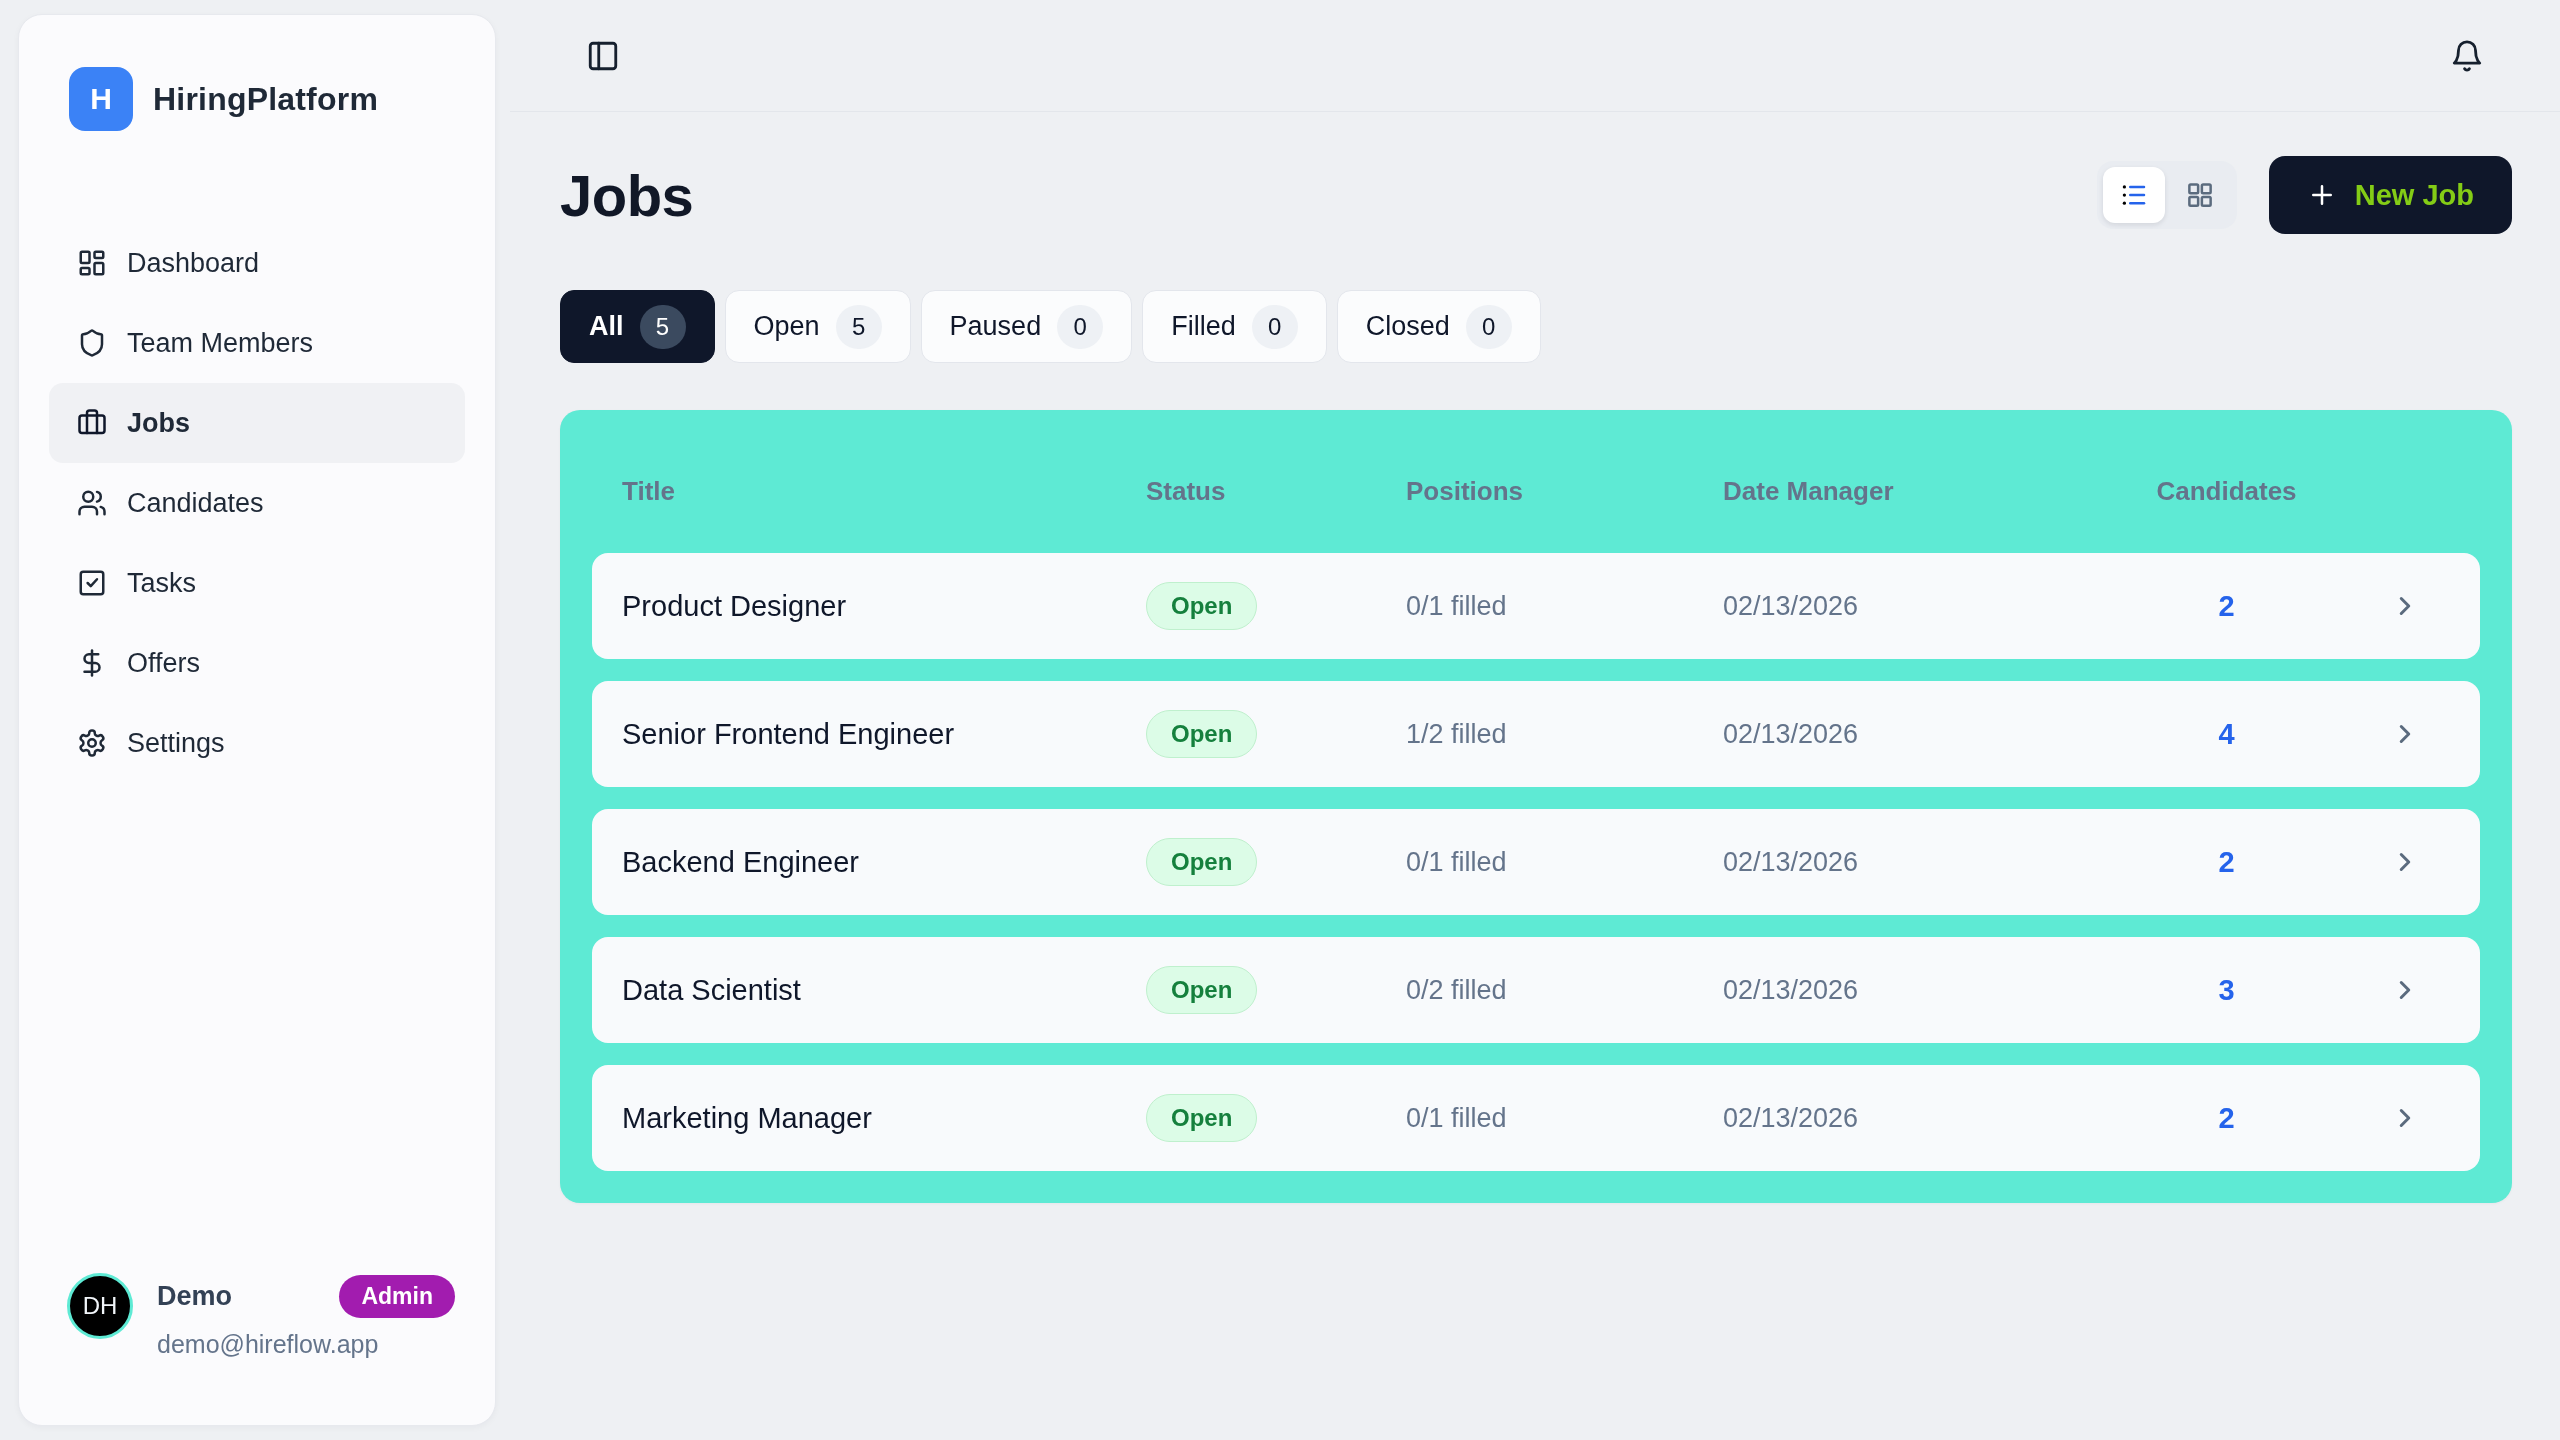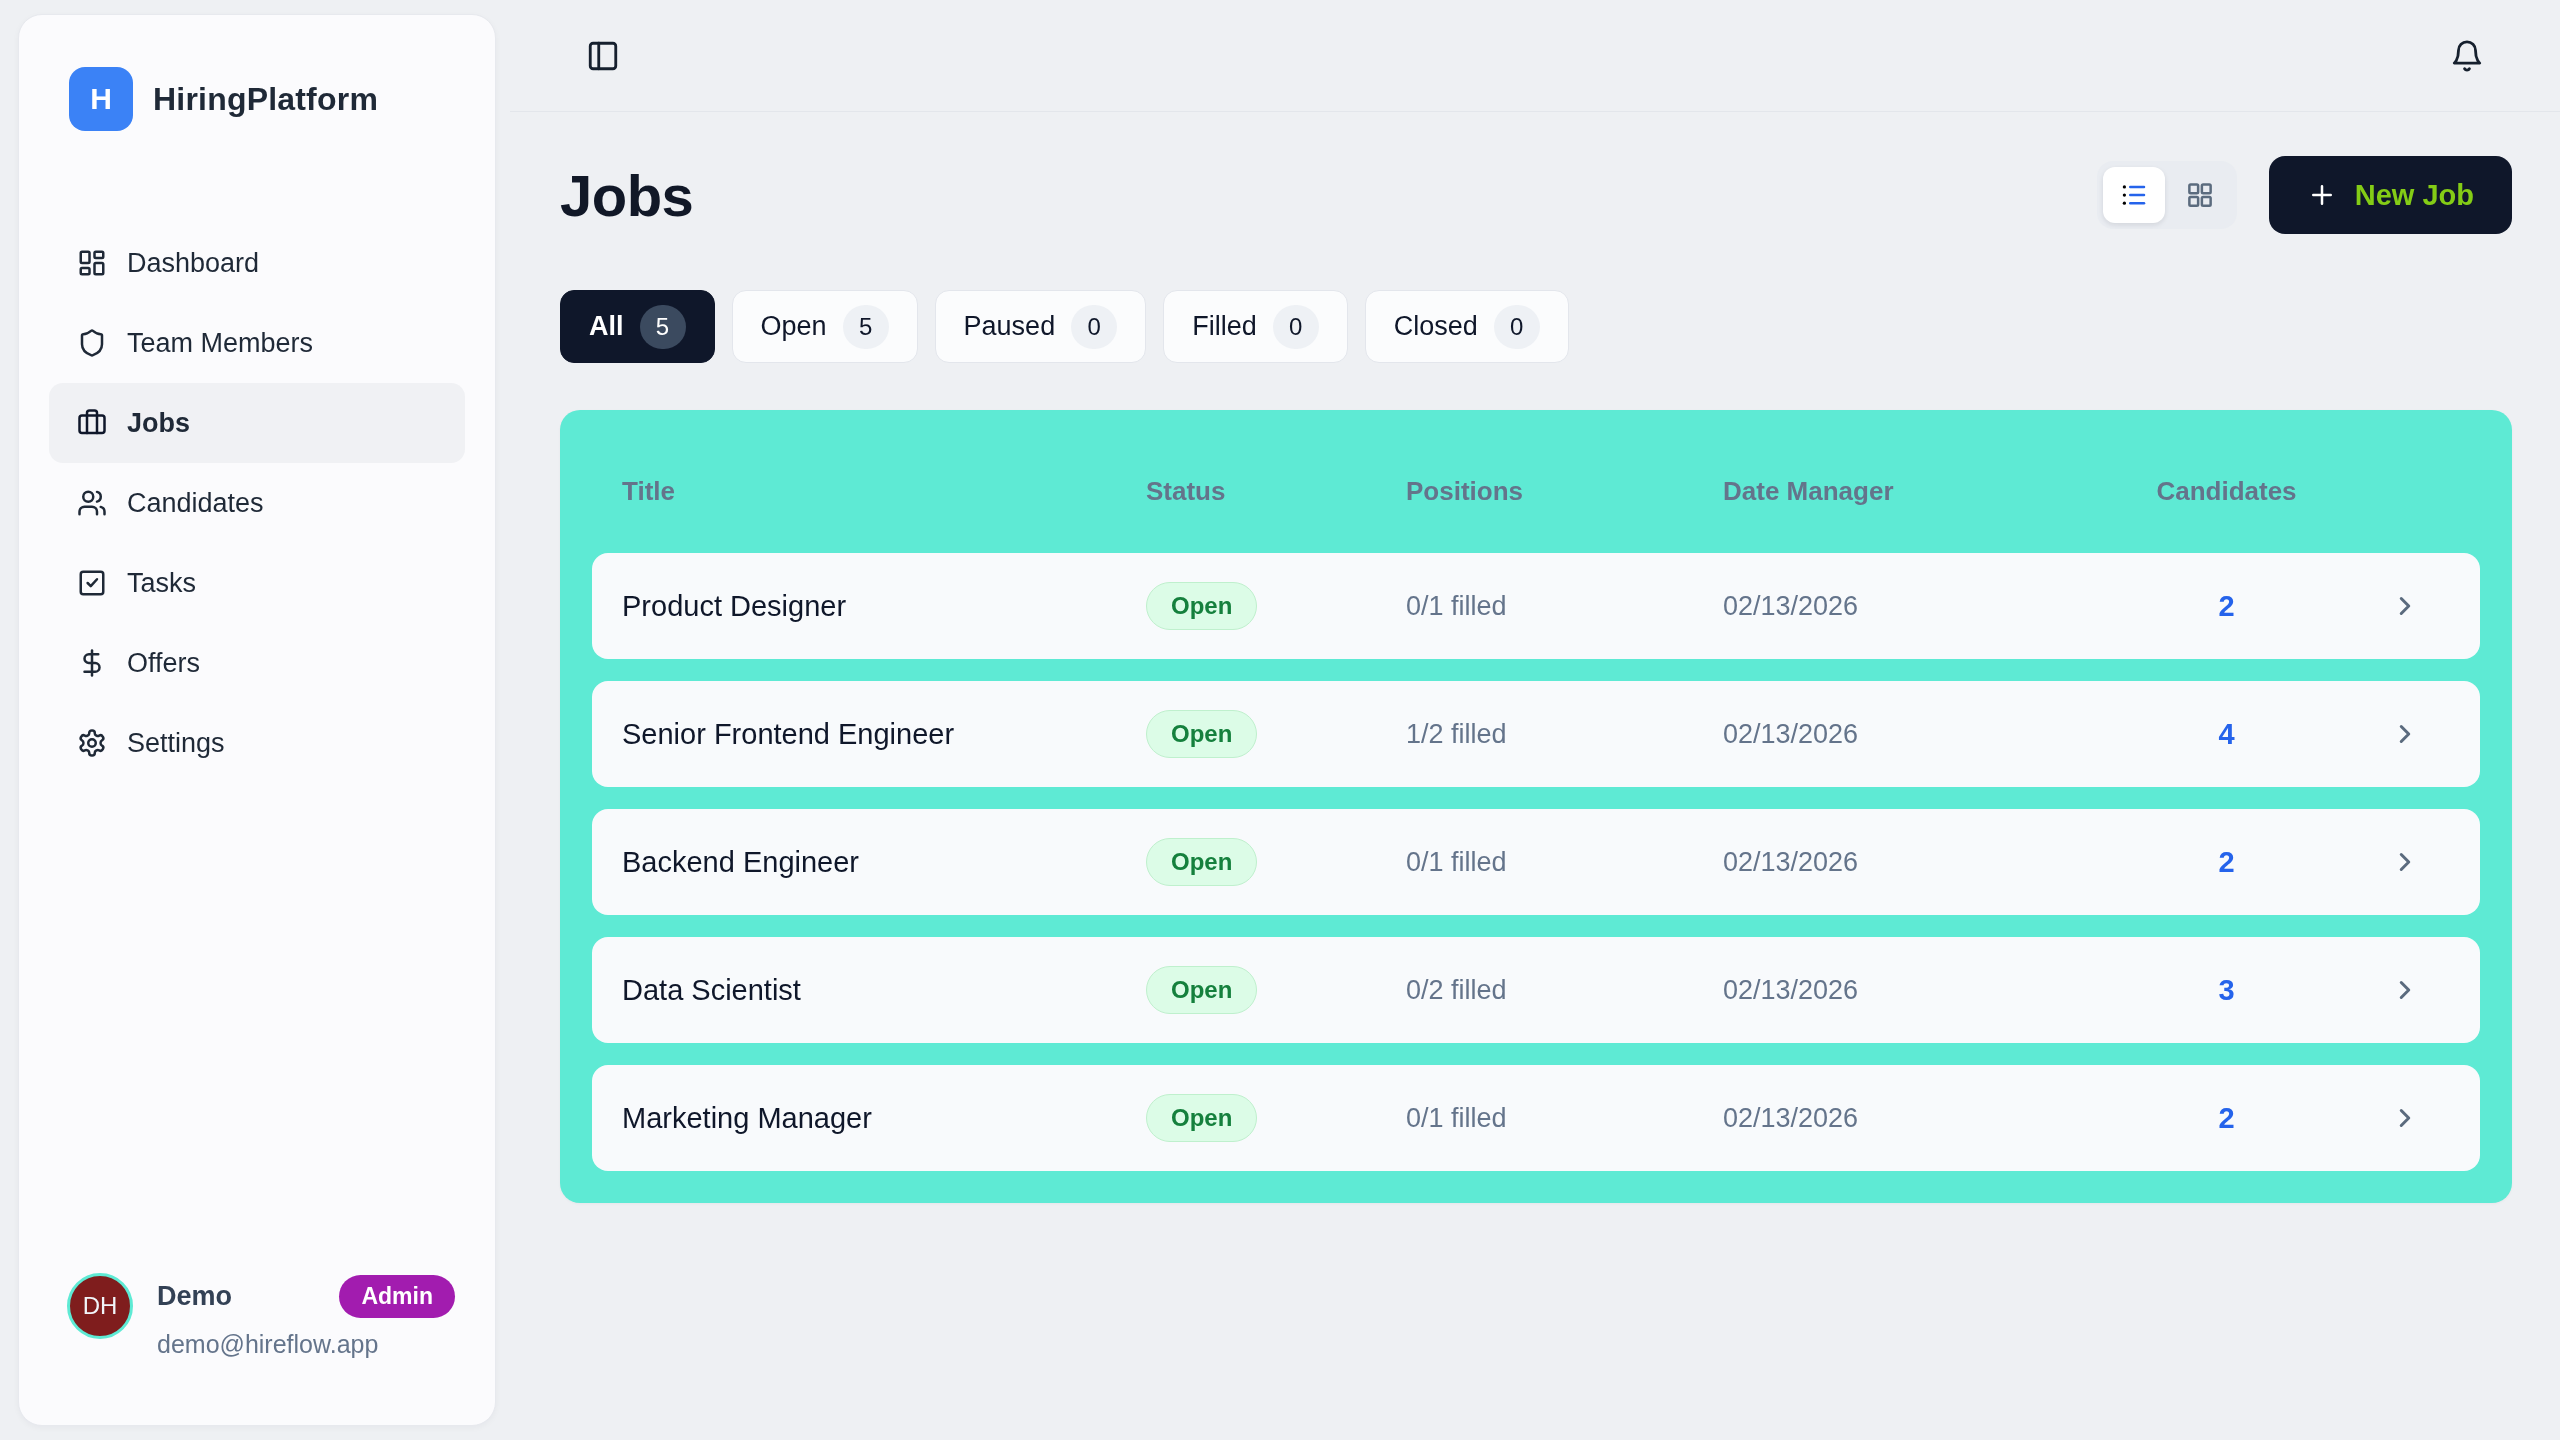--- a/index.html
+++ b/index.html
@@ -39,21 +39,21 @@
   .nav-item svg { width:30px; height:30px; stroke:#1f2937; flex:0 0 auto; }
   .nav-item.active { background:#f0f1f4; font-weight:700; }
   .nav-item.active svg { stroke:#0f172a; }
 
   .user {
     margin-top:auto; padding:0 40px 66px 48px;
     display:flex; align-items:flex-start; gap:24px;
   }
   .avatar {
     width:66px; height:66px; border-radius:50%;
-    background:#7f1d1d; border:3px solid #5eead4;
+    background:#000000; border:3px solid #5eead4;
     display:flex; align-items:center; justify-content:center;
     color:#f1f5f9; font-size:24px; font-weight:400; flex:0 0 auto;
   }
   .user-info { flex:1; min-width:0; padding-top:2px; }
   .user-top { display:flex; align-items:center; justify-content:space-between; }
   .user-name { font-size:27px; font-weight:600; color:#334155; }
   .role-badge {
     background:#a21caf; color:#fff; font-size:23px; font-weight:700;
     padding:8px 22px; border-radius:999px;text-align:center;
   }
@@ -88,21 +88,21 @@
   .view-btn:not(.active) svg { stroke:#5b6b7e; }
 
   .new-job-btn {
     height:78px; padding:0 38px; border-radius:16px; border:none; cursor:pointer;
     background:#0f172a; color:#84cc16; font-family:inherit;
     font-size:29px; font-weight:600;
     display:flex; align-items:center; gap:18px;
   }
   .new-job-btn svg { width:30px; height:30px; stroke:#fff; }
 
-  .filters { margin-top:56px; display:flex; gap:17px; }
+  .filters { margin-top:56px; display:flex; gap:10px; }
   .filter-btn {
     height:73px; padding:0 28px; border-radius:14px; cursor:pointer;
     display:flex; align-items:center; gap:16px;
     font-family:inherit; font-size:27px; font-weight:500;
     background:#fbfcfd; border:1px solid #e3e6ec; color:#0f172a;
   }
   .filter-count {
     min-width:46px; height:44px; padding:0 15px; border-radius:999px;
     display:flex; align-items:center; justify-content:center;
     font-size:24px; font-weight:500;

